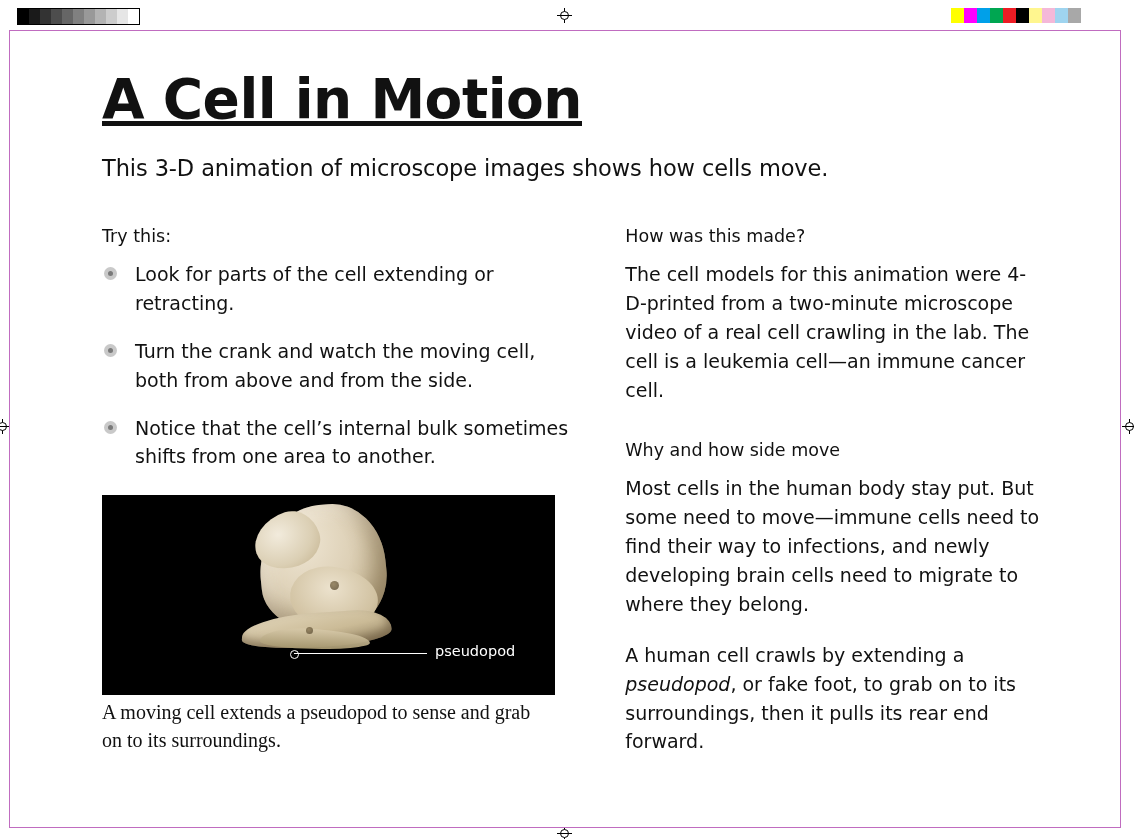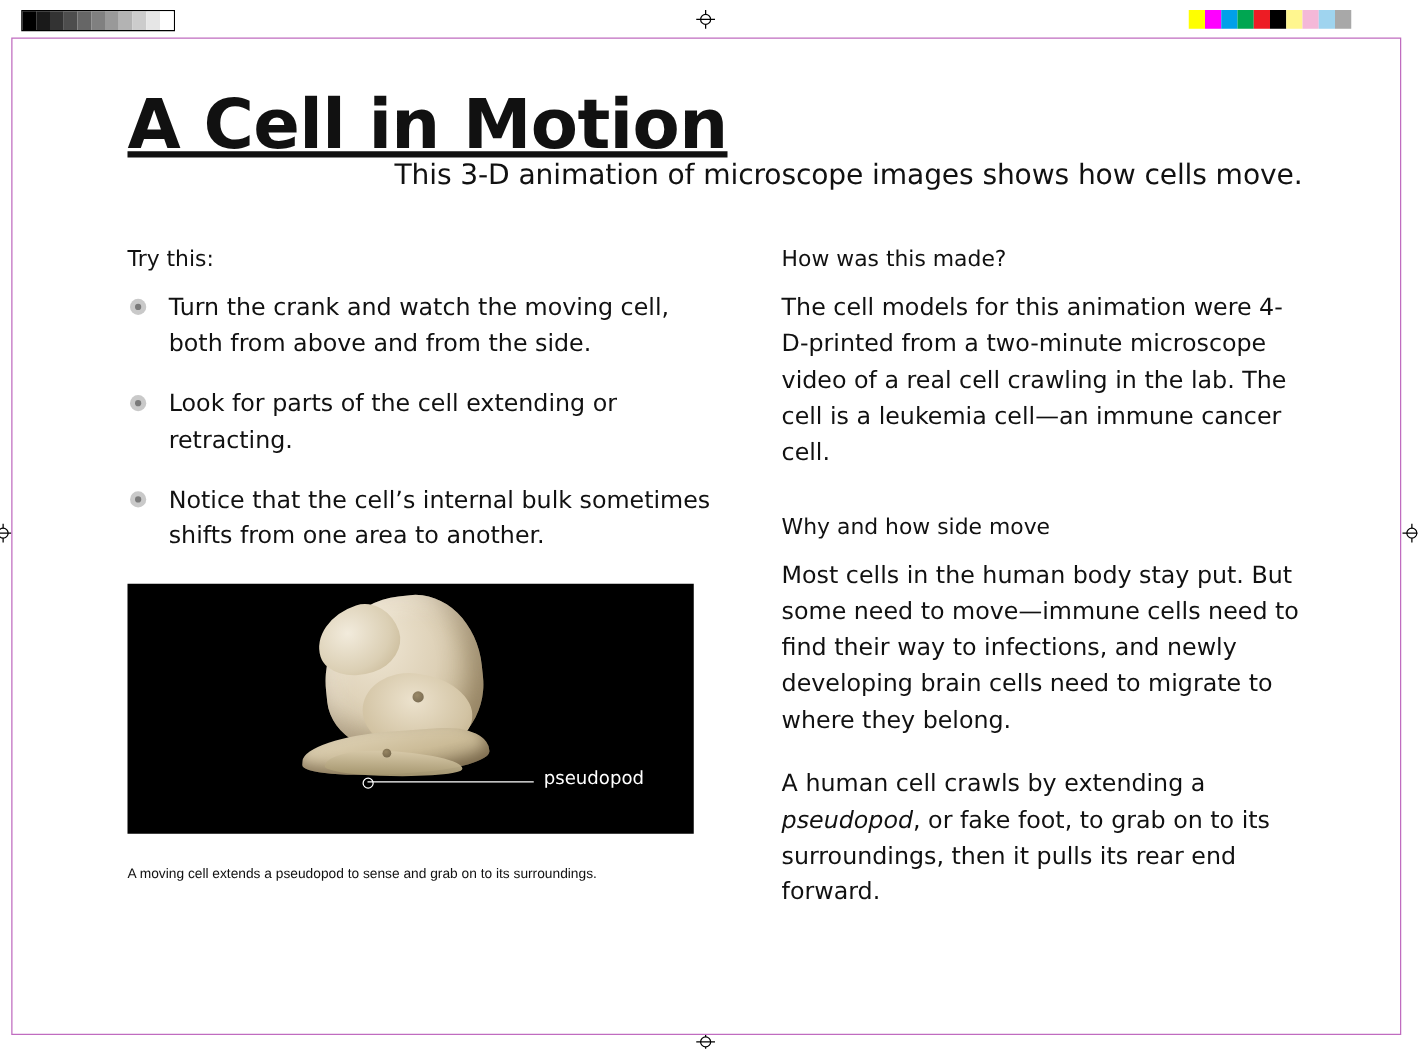--- a/index.html
+++ b/index.html
@@ -90,23 +90,23 @@
     line-height: 1.0;
     margin: 0 0 0 0;
     color: #111111;
     text-decoration: underline;
   }
 
   .subtitle {
     font-family: "DejaVu Sans", sans-serif;
     font-size: 22.5px;
     font-weight: 400;
+    margin-top: 28px;
     color: #111111;
     letter-spacing: -0.1px;
-    text-align: right;
   }
 
   .columns {
     display: flex;
     margin-top: 45px;
   }
   .col-left { width: 475px; }
   .col-right { width: 420px; margin-left: 52px; }
 
   .section-head {
@@ -255,23 +255,23 @@
     position: absolute;
     left: 333px;
     top: 148px;
     color: #ffffff;
     font-family: "DejaVu Sans", sans-serif;
     font-size: 14.5px;
     white-space: nowrap;
   }
 
   .figure-caption {
-    margin-top: 25px;
-    font-family: Liberation Sans, sans-serif;
-    font-size: 11px;
+    margin-top: 3px;
+    font-family: Liberation Serif, serif;
+    font-size: 20px;
     line-height: 1.4;
     color: #111111;
   }
 
   .body-para {
     font-family: "DejaVu Sans", sans-serif;
     font-size: 19px;
     line-height: 1.52;
     color: #111111;
     margin: 0 0 22px 0;
@@ -330,25 +330,25 @@
   <div class="subtitle">This 3-D animation of microscope images shows how cells move.</div>
 
   <div class="columns">
 
     <div class="col-left">
       <div class="section-head">Try this:</div>
 
       <ul class="try-list">
         <li>
           <span class="bullet"></span>
-          <span>Turn the crank and watch the moving cell, both from above and from the side.</span>
+          <span>Look for parts of the cell extending or retracting.</span>
         </li>
         <li>
           <span class="bullet"></span>
-          <span>Look for parts of the cell extending or retracting.</span>
+          <span>Turn the crank and watch the moving cell, both from above and from the side.</span>
         </li>
         <li>
           <span class="bullet"></span>
           <span>Notice that the cell’s internal bulk sometimes shifts from one area to another.</span>
         </li>
       </ul>
 
       <div class="figure">
         <div class="figure-image">
           <div class="cell-blob">

